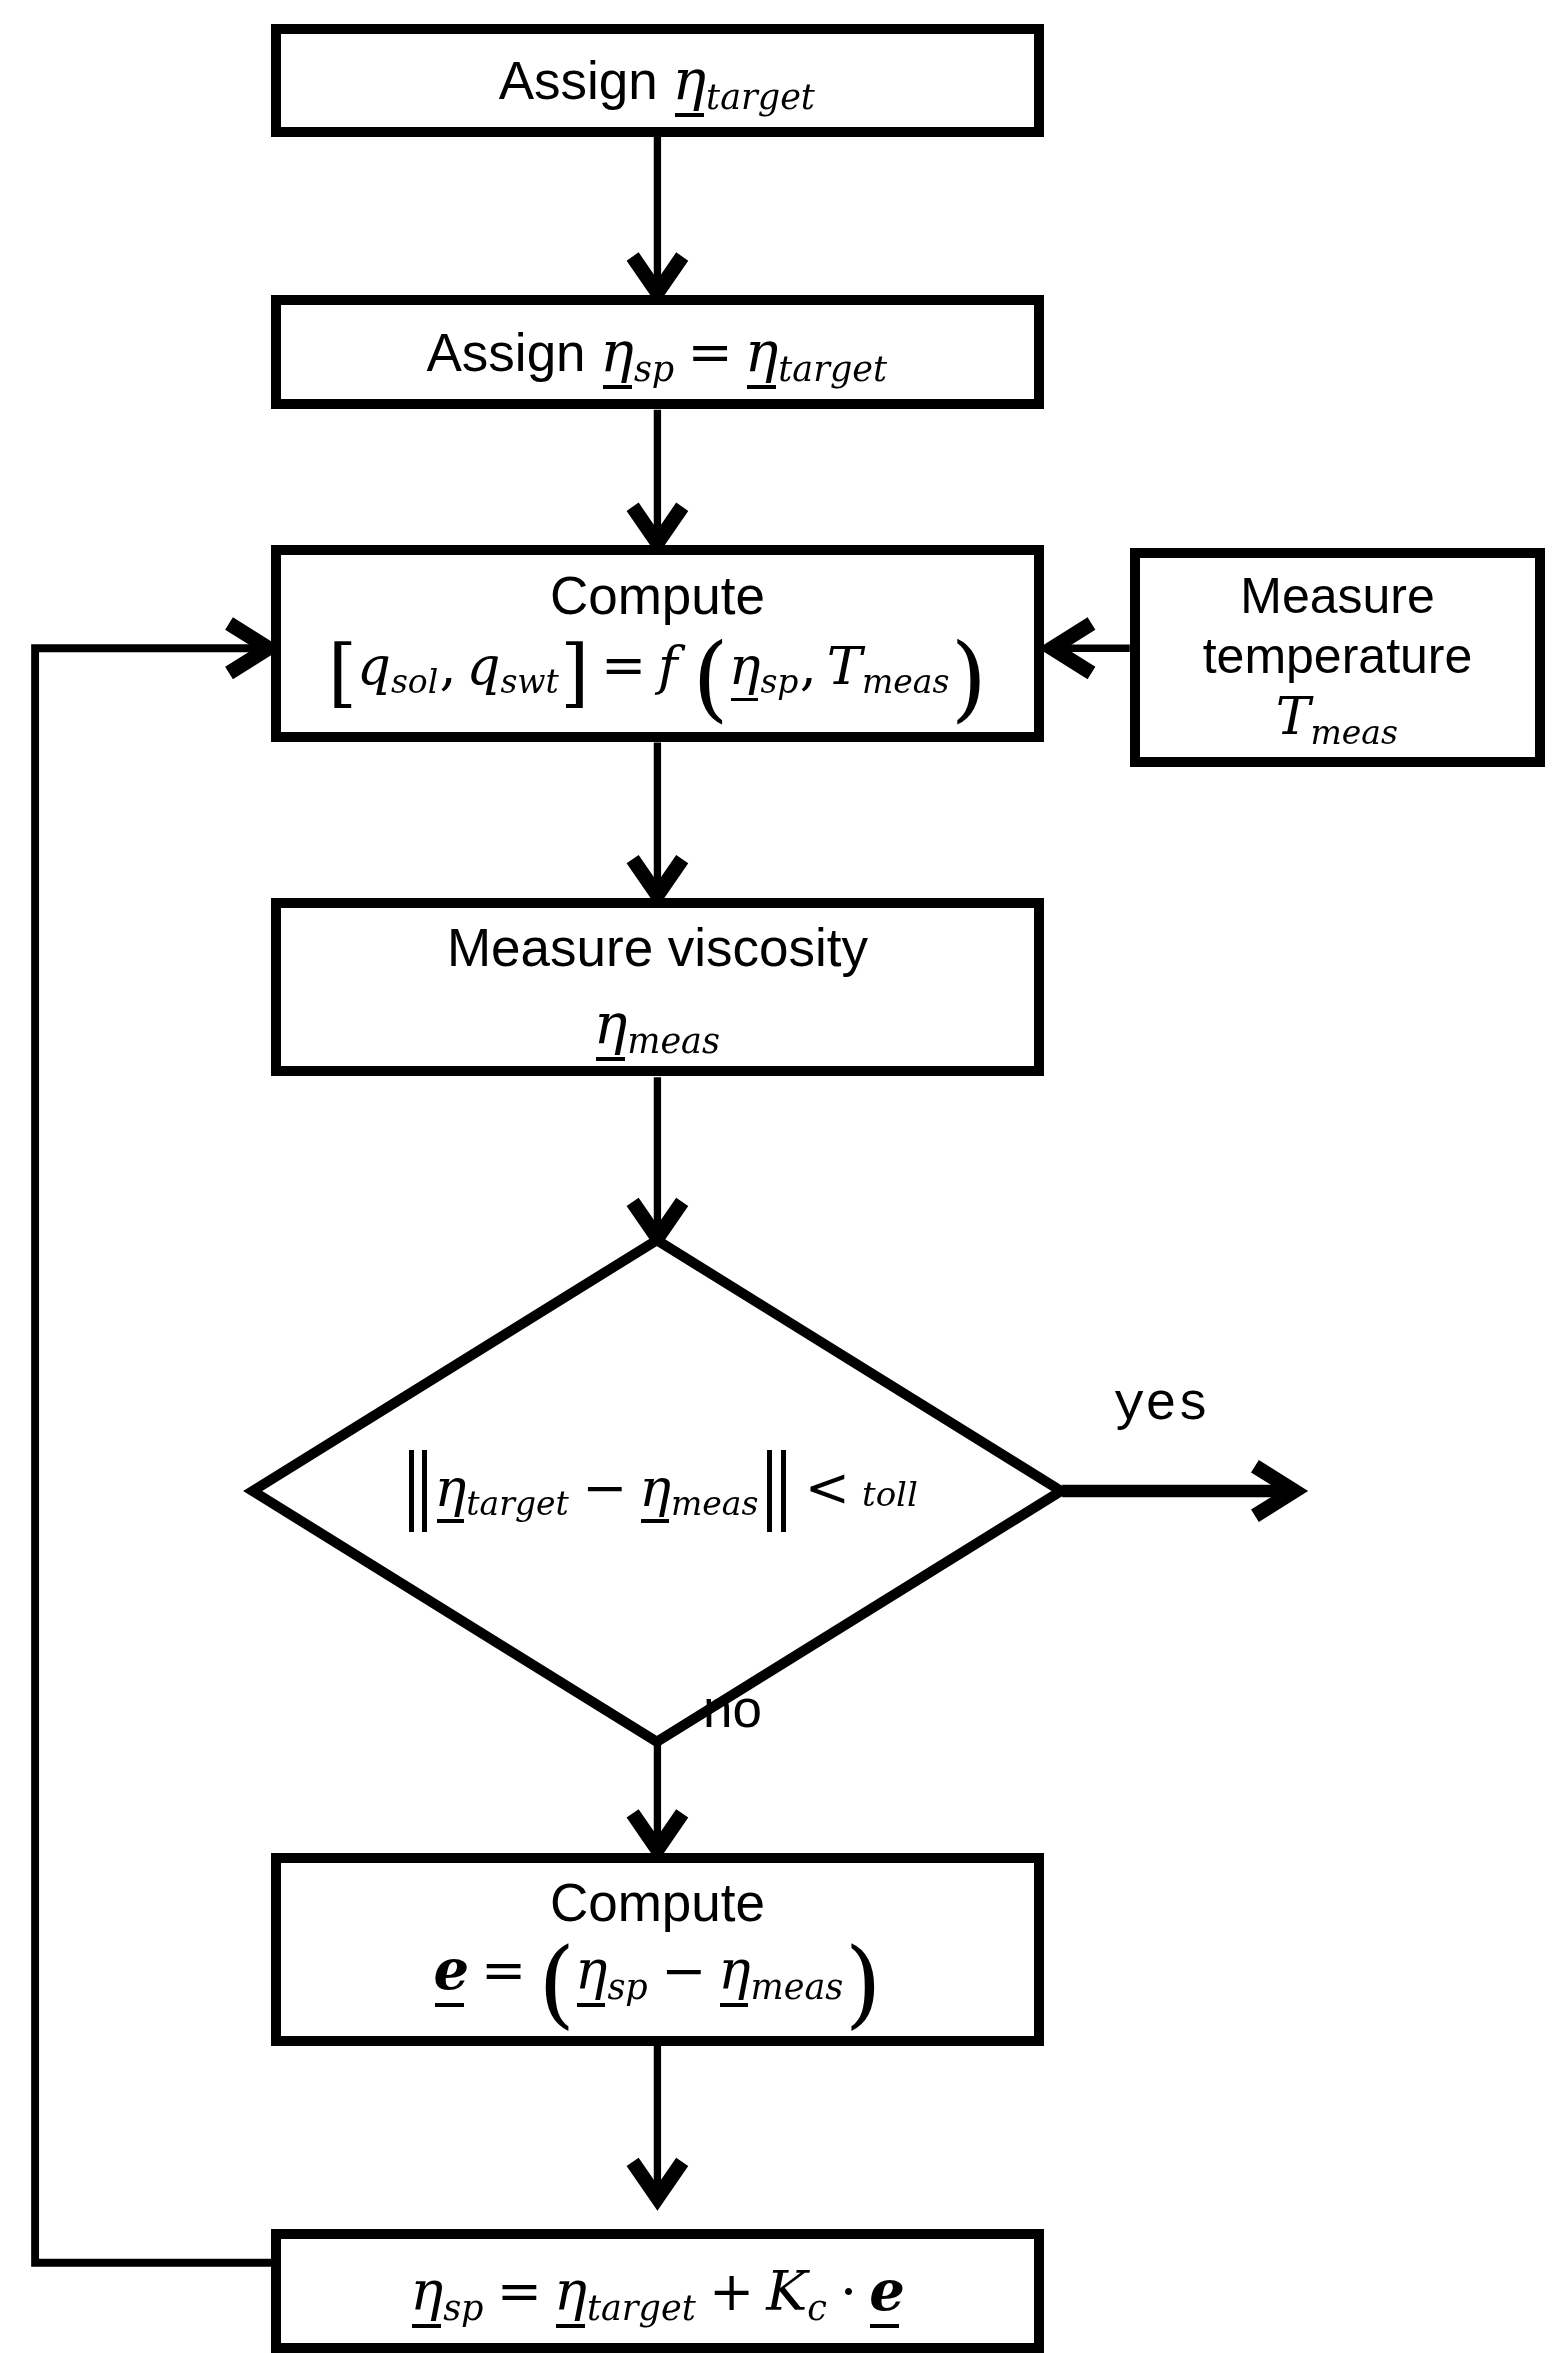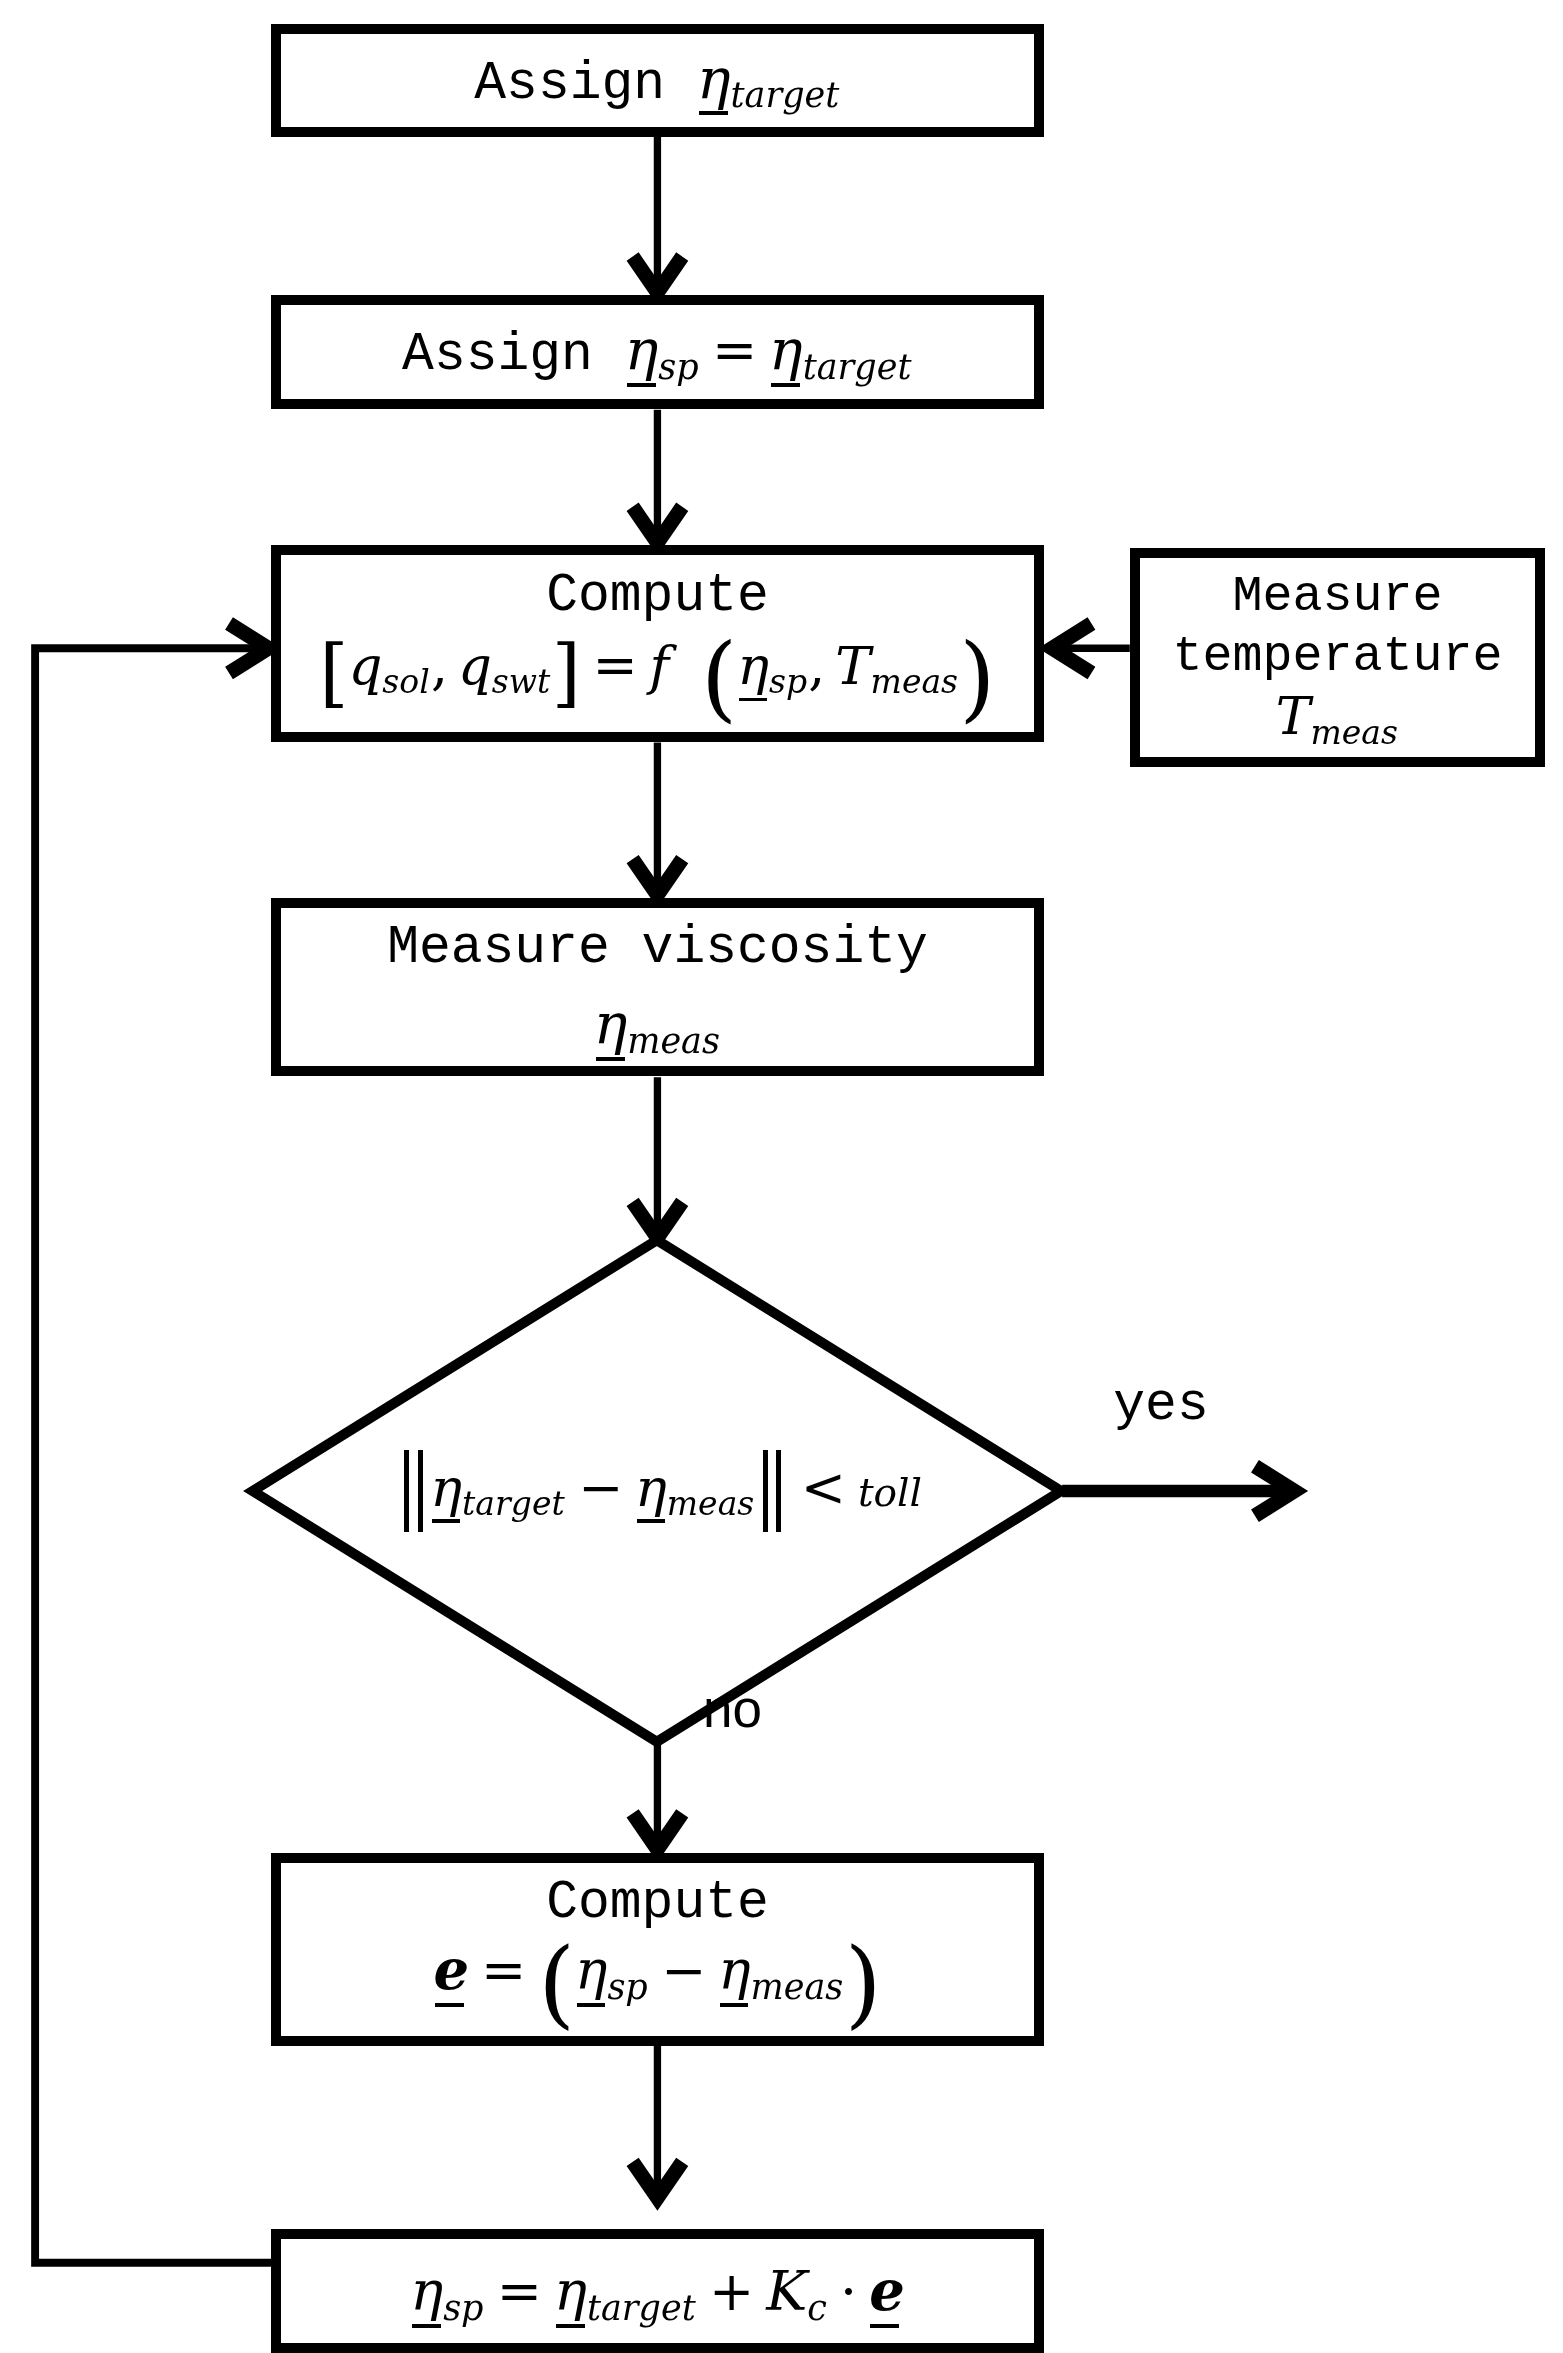--- a/index.html
+++ b/index.html
@@ -44,21 +44,21 @@
 
   .dtext {
     position: absolute;
     left: 293px; top: 1370px; width: 733px; height: 242px;
     display: flex; align-items: center; justify-content: center;
   }
 
   
   .row { display: block; white-space: nowrap; line-height: 1.15; }
   .sans {
-    font-family: Liberation Mono, monospace;
+    font-family: Liberation Sans, sans-serif;
     font-size: 53px;
     font-weight: 400;
   }
   .m {
     font-family: "DejaVu Serif", serif;
     font-style: italic;
     font-size: 56px;
   }
   .ss {
     font-family: "DejaVu Serif", serif;
@@ -208,21 +208,21 @@
 
   <div class="box b4">
     <span class="row sans">Measure viscosity</span>
     <span class="row">
       <span class="m ub">η</span><span class="ss">meas</span>
     </span>
   </div>
 
   <div class="dtext">
     <span class="row" style="font-size:53px">
-      <span class="nb"></span><span class="m ub" style="font-size:53px">η</span><span class="ss" style="font-size:33px">target</span><span class="op">−</span><span class="m ub" style="font-size:53px">η</span><span class="ss" style="font-size:33px">meas</span><span class="nb"></span><span class="op">&lt;</span><span class="m" style="font-size:39px">toll</span>
+      <span class="nb"></span><span class="m ub" style="font-size:53px">η</span><span class="ss" style="font-size:33px">target</span><span class="op">−</span><span class="m ub" style="font-size:53px">η</span><span class="ss" style="font-size:33px">meas</span><span class="nb"></span><span class="op">&lt;</span><span class="m" style="font-size:34px">toll</span>
     </span>
   </div>
 
   <div class="lbl yes">yes</div>
   <div class="lbl no">no</div>
 
   <div class="box b5">
     <span class="row sans">Compute</span>
     <span class="row" style="font-size:54px">
       <span class="ube">e</span><span class="op">=</span><span class="bp">(</span><span class="m ub" style="font-size:54px">η</span><span class="ss">sp</span><span class="op">−</span><span class="m ub" style="font-size:54px">η</span><span class="ss">meas</span><span class="bp">)</span>

